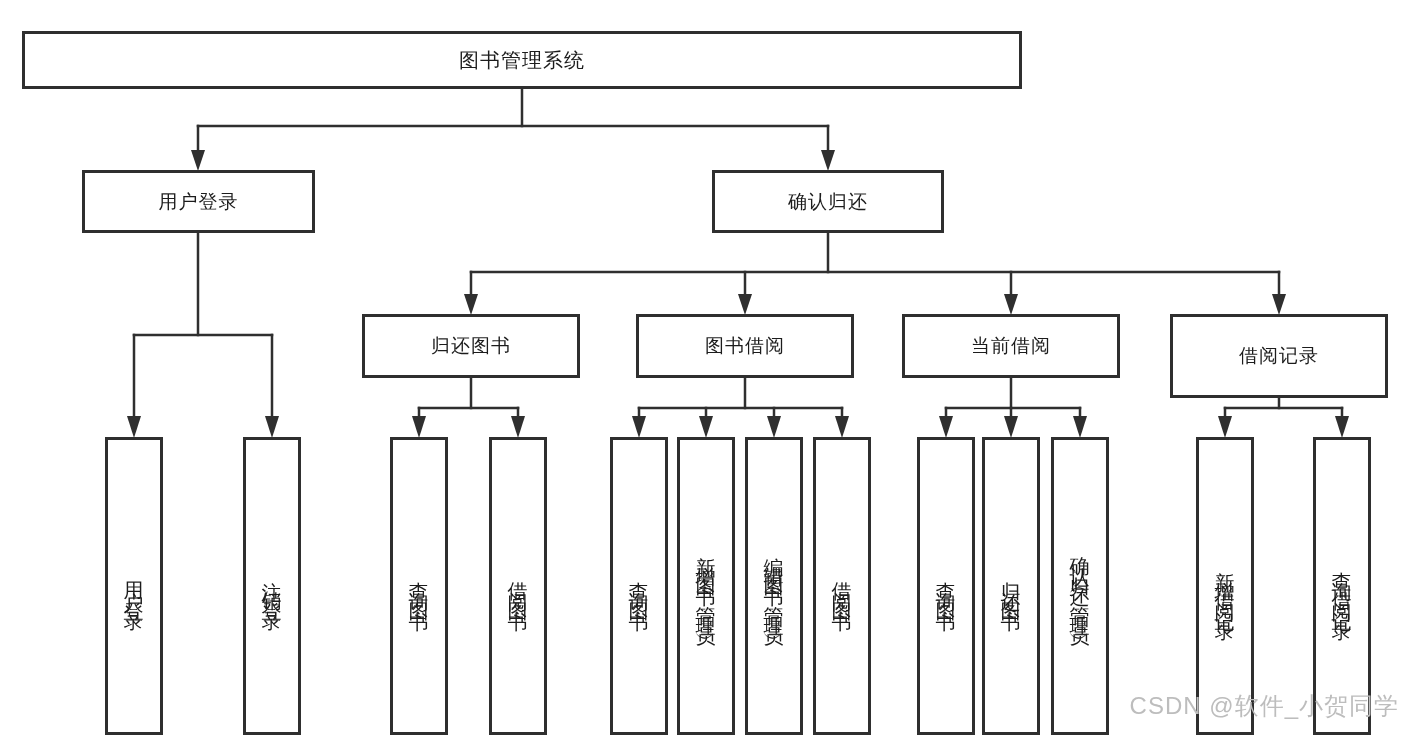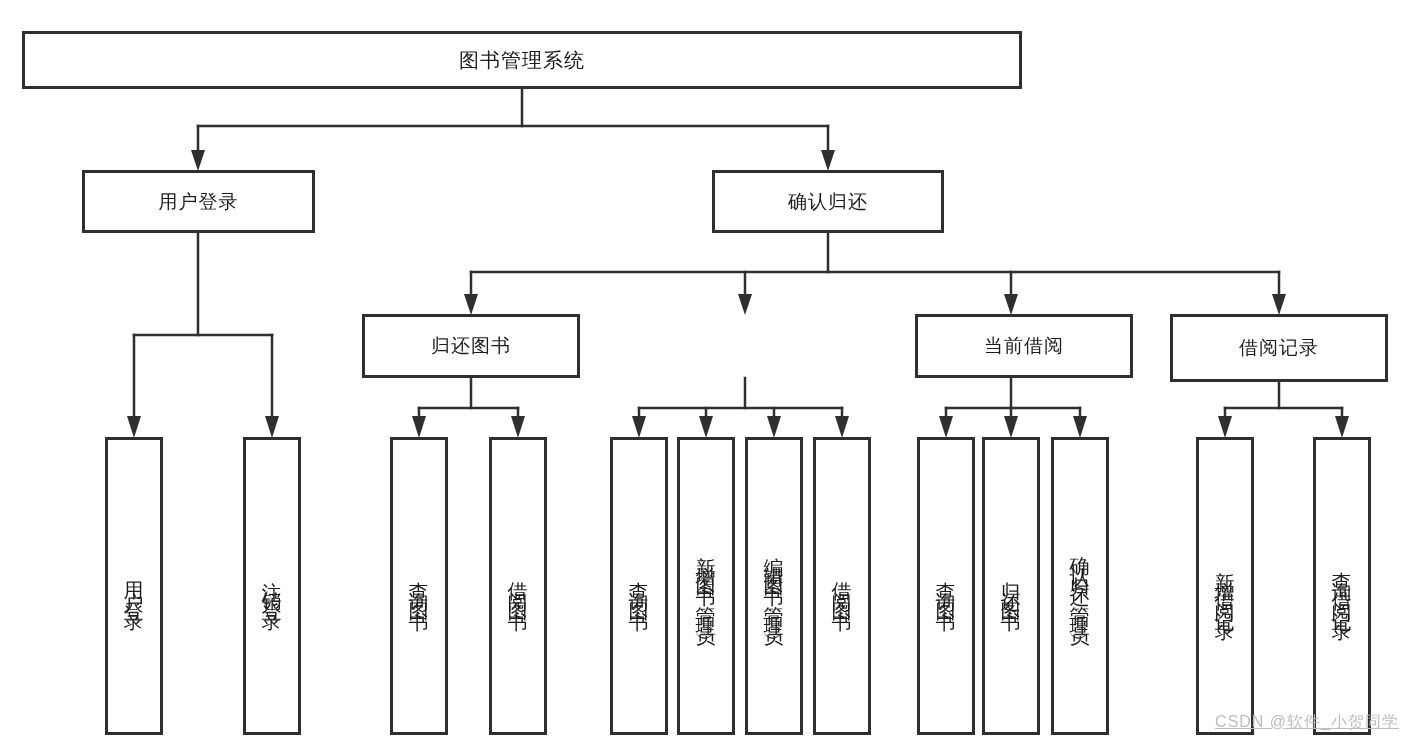--- a/index.html
+++ b/index.html
@@ -27,27 +27,26 @@
   .leaf{
     writing-mode:vertical-rl;
     text-orientation:mixed;
     font-size:20px;
     letter-spacing:10px;
     line-height:1.0;
   }
   .watermark{
     position:absolute;
     right:6px;
-    top:712px;
-    font-size:16px;
+    top:690px;
+    font-size:24px;
     color:#bdbdbd;
     letter-spacing:1px;
     z-index:5;
     white-space:nowrap;
-    text-decoration:underline;
   }
 </style>
 </head>
 <body>
 
 <div id="stage">
 
   <svg id="wires" viewBox="0 0 1405 747" xmlns="http://www.w3.org/2000/svg">
     <g stroke="#2f2f2f" stroke-width="2.5" stroke-linecap="square" fill="none">
 
@@ -113,22 +112,23 @@
       <polygon points="1335,416 1349,416 1342,438"></polygon>
     </g>
   </svg>
 
   <div class="node hbox root" style="left:22px;top:7px;width:1000px;height:58px;margin-top:24px;">图书管理系统</div>
 
   <div class="node hbox" style="left:82px;top:170px;width:233px;height:63px;">用户登录</div>
   <div class="node hbox" style="left:712px;top:170px;width:232px;height:63px;">确认归还</div>
 
   <div class="node hbox" style="left:362px;top:314px;width:218px;height:64px;">归还图书</div>
-  <div class="node hbox" style="left:902px;top:314px;width:218px;height:64px;margin-left:13px;">当前借阅</div>
-  <div class="node hbox" style="left:1170px;top:314px;width:218px;height:68px;">借阅记录</div>
+  <div class="node hbox" style="left:636px;top:314px;width:218px;height:64px;">图书借阅</div>
+  <div class="node hbox" style="left:902px;top:314px;width:218px;height:64px;">当前借阅</div>
+  <div class="node hbox" style="left:1170px;top:314px;width:218px;height:84px;">借阅记录</div>
 
   <div class="node leaf" style="left:105px;top:437px;width:58px;height:298px;">用户登录</div>
   <div class="node leaf" style="left:243px;top:437px;width:58px;height:298px;">注销登录</div>
 
   <div class="node leaf" style="left:390px;top:437px;width:58px;height:298px;">查询图书</div>
   <div class="node leaf" style="left:489px;top:437px;width:58px;height:298px;">借阅图书</div>
 
   <div class="node leaf" style="left:610px;top:437px;width:58px;height:298px;">查询图书</div>
   <div class="node leaf" style="left:677px;top:437px;width:58px;height:298px;">新增图书（管理员）</div>
   <div class="node leaf" style="left:745px;top:437px;width:58px;height:298px;">编辑图书（管理员）</div>

